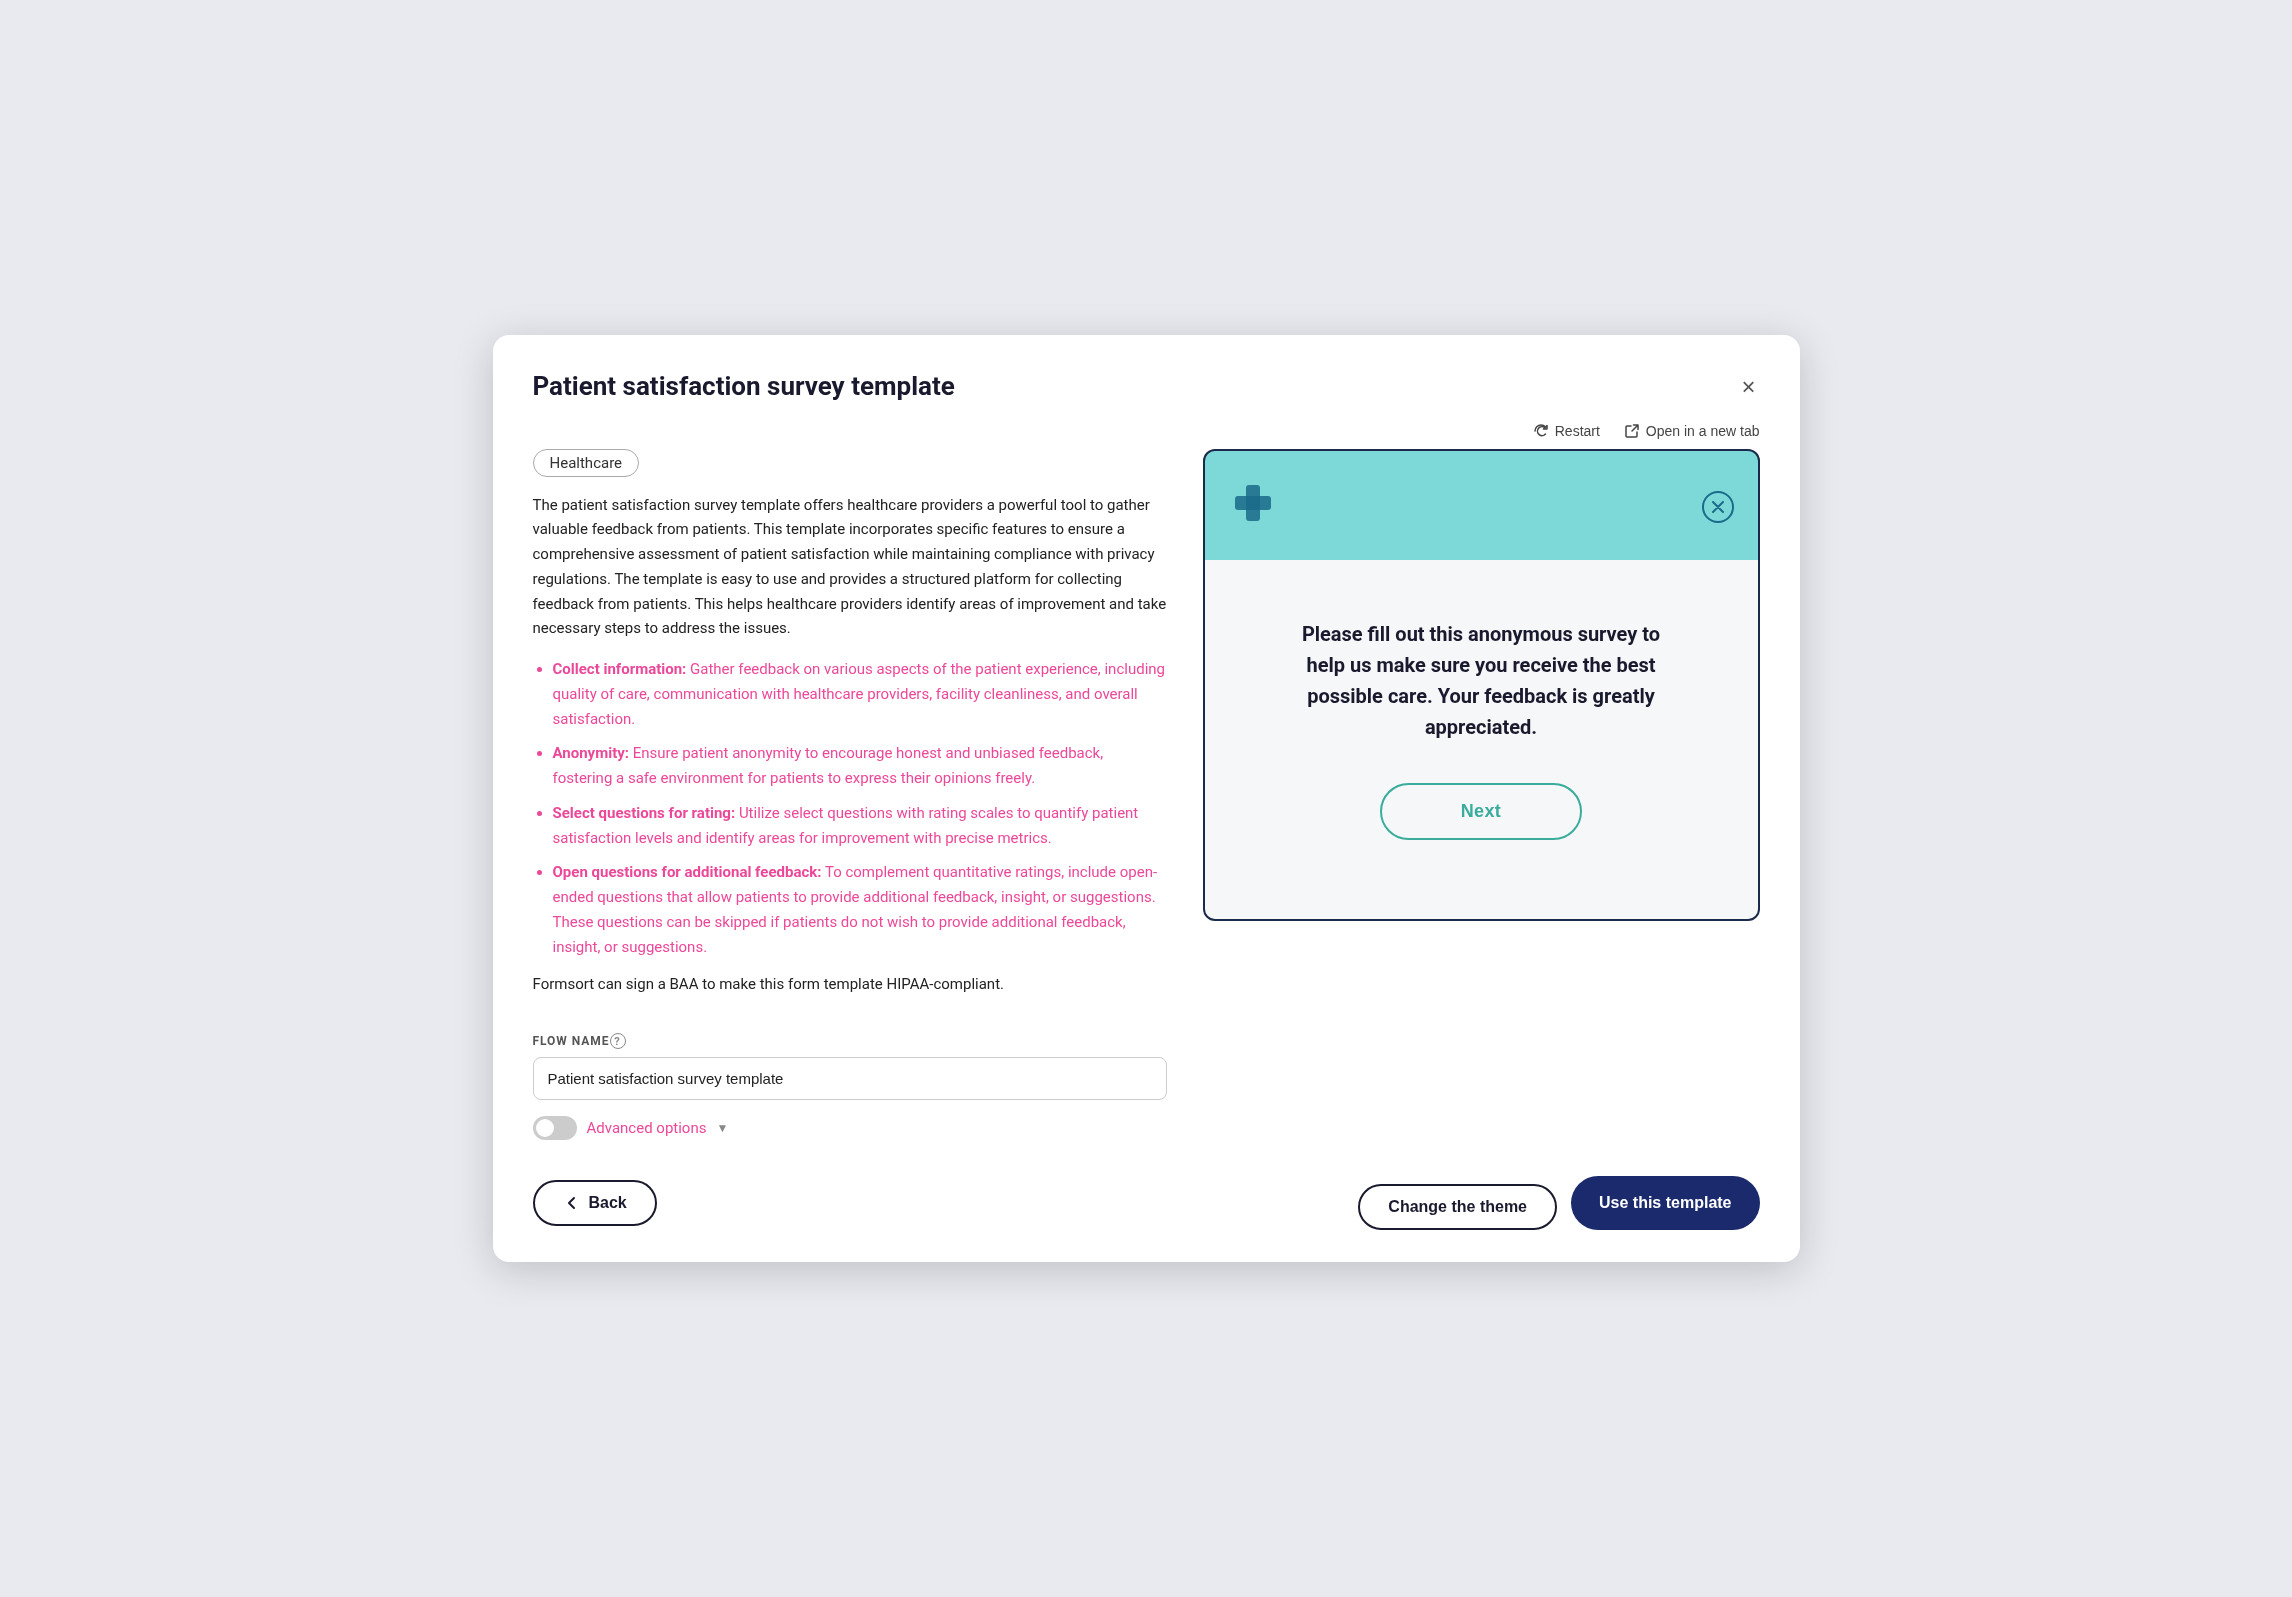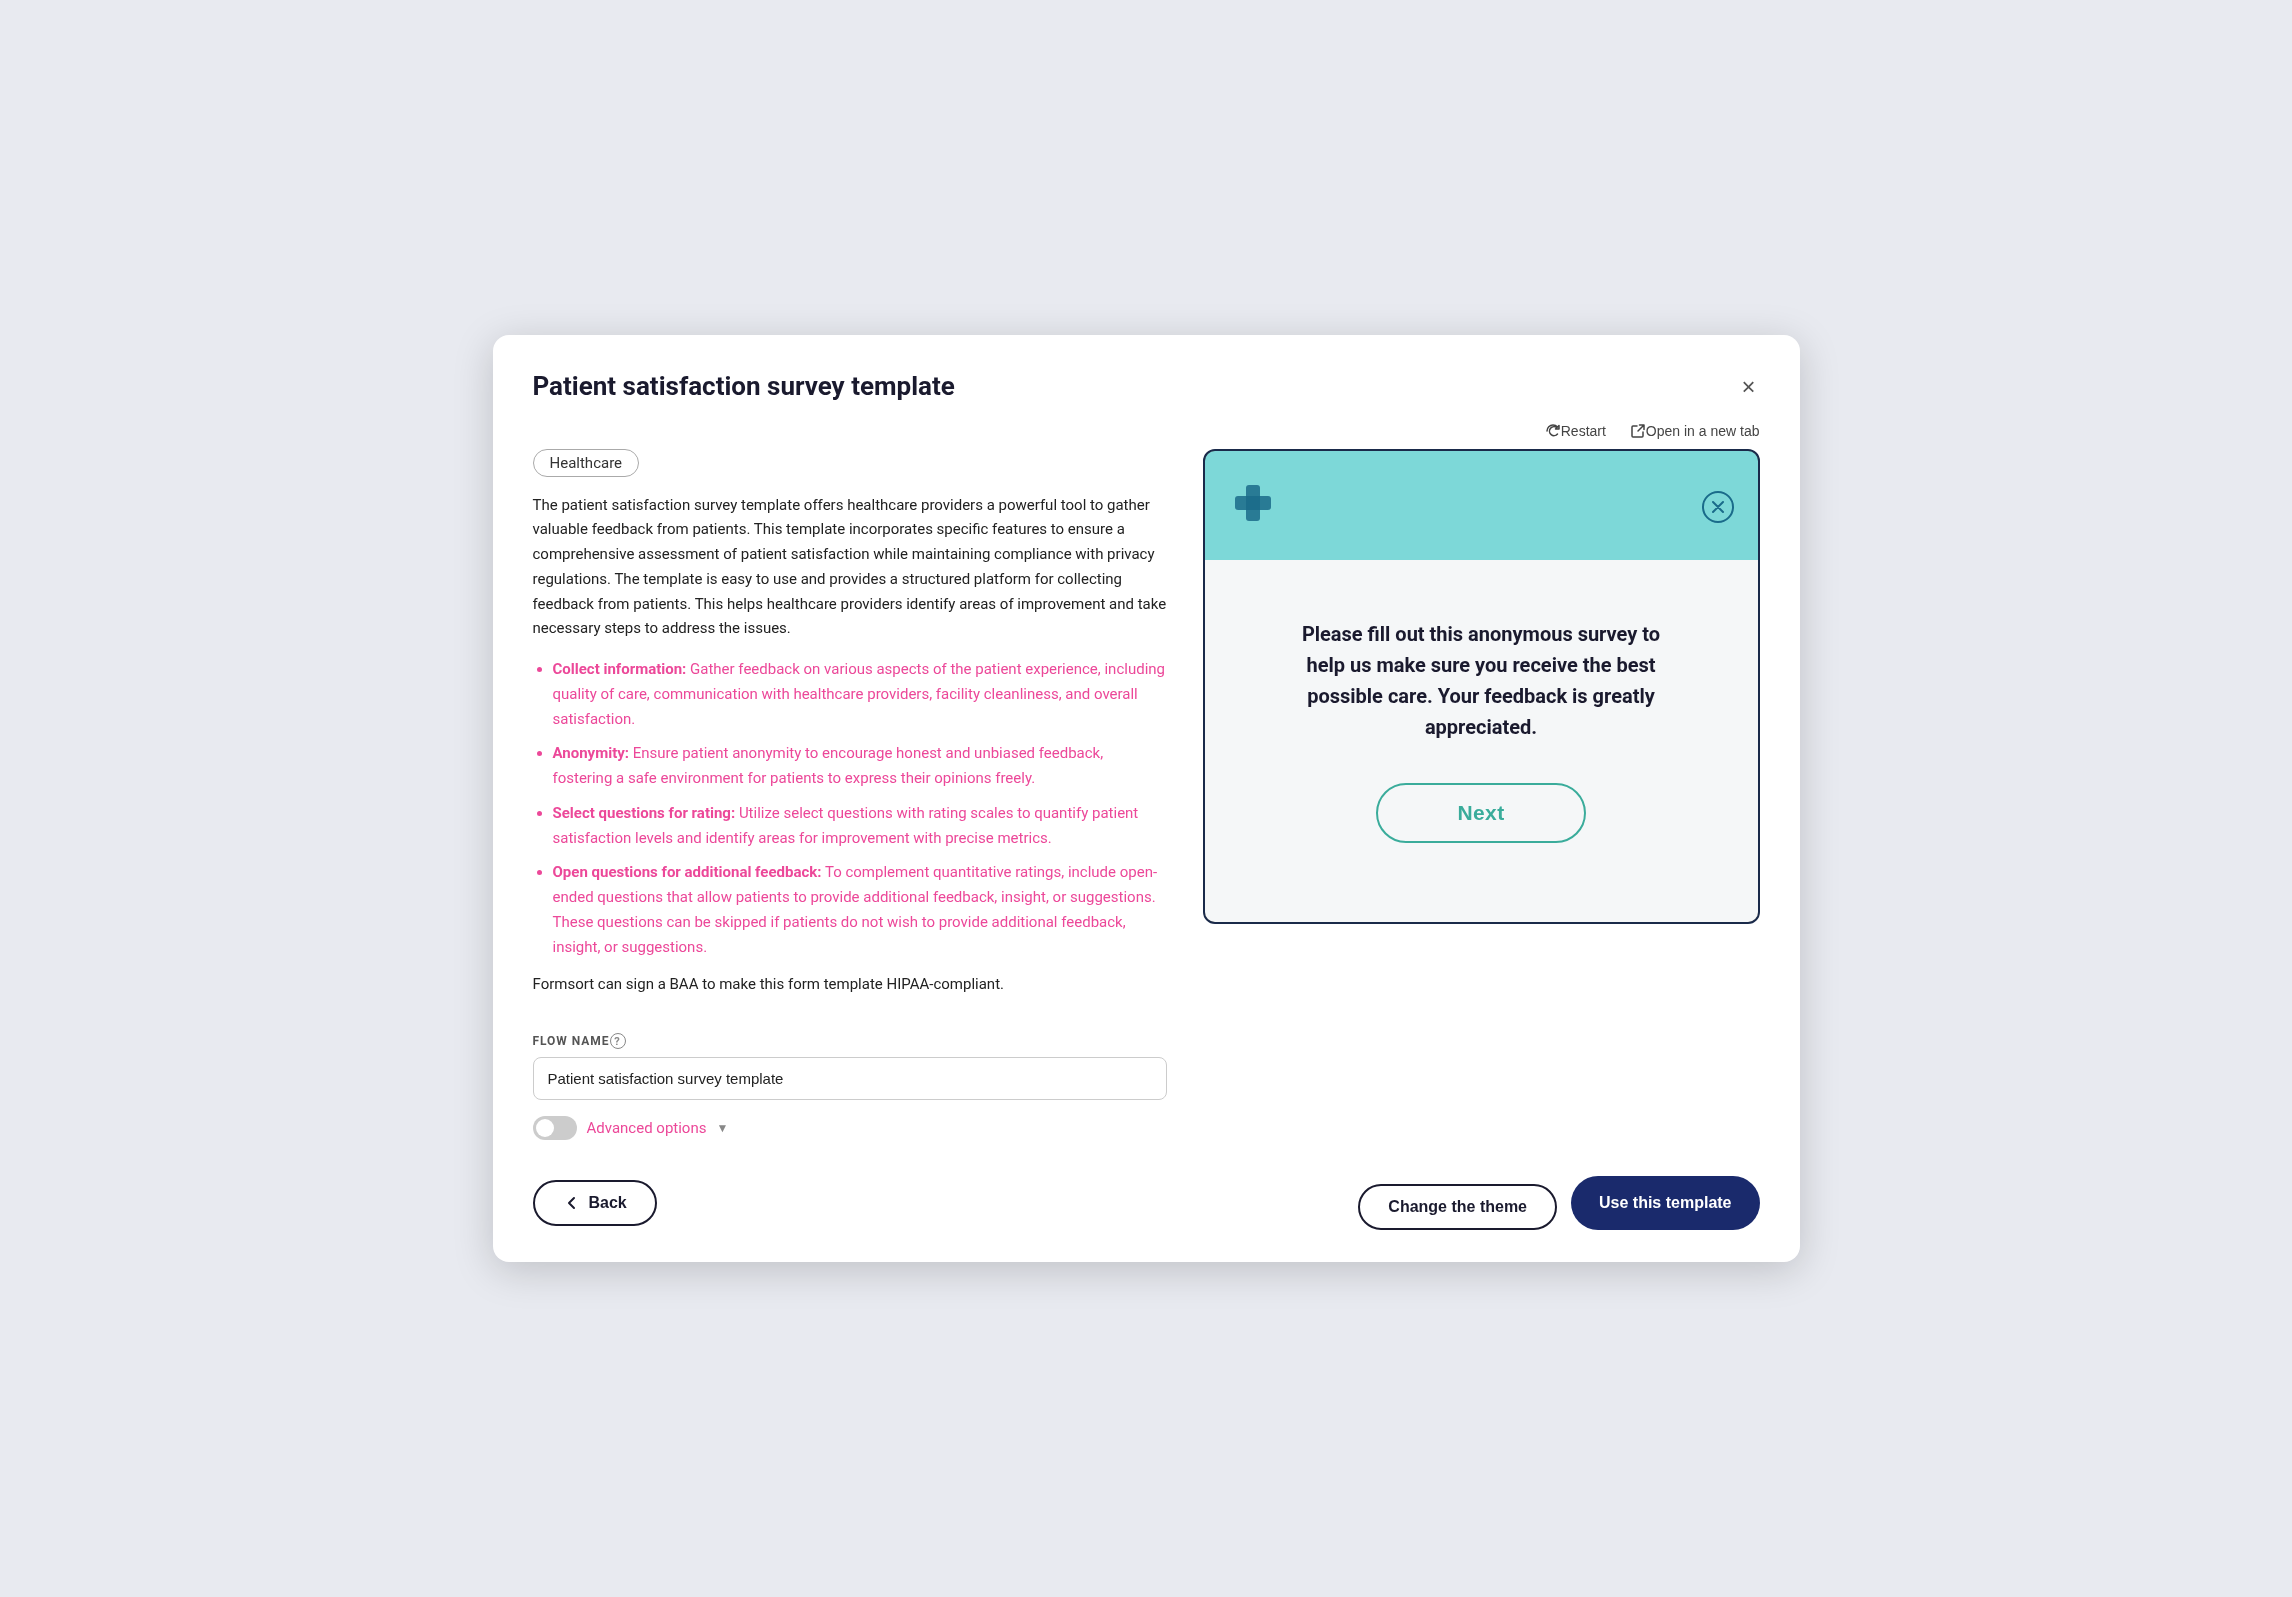--- a/index.html
+++ b/index.html
@@ -162,20 +162,21 @@
       margin-bottom: 10px;
     }
     .restart-btn, .new-tab-btn {
       background: none;
       border: none;
       cursor: pointer;
       font-size: 14px;
       color: #444;
       display: flex;
       align-items: center;
+      gap: 6px;
     }
     
     .preview-frame {
       border: 2.5px solid #1a2a4a;
       border-radius: 12px;
       overflow: hidden;
       background: #404040;
     }
     .preview-header {
       background: #7dd8d8;
@@ -216,21 +217,21 @@
       text-align: center;
       max-width: 396px;
       line-height: 1.55;
       margin-bottom: 40px;
     }
     .next-btn {
       border: 2.5px solid #3aac9b;
       border-radius: 40px;
       background: transparent;
       color: #3aac9b;
-      font-size: 21px;
+      font-size: 18px;
       font-weight: 600;
       padding: 16px 79px;
       cursor: pointer;
       letter-spacing: 0.02em;
     }
     
     .modal-footer {
       display: flex;
       justify-content: space-between;
       align-items: center;

